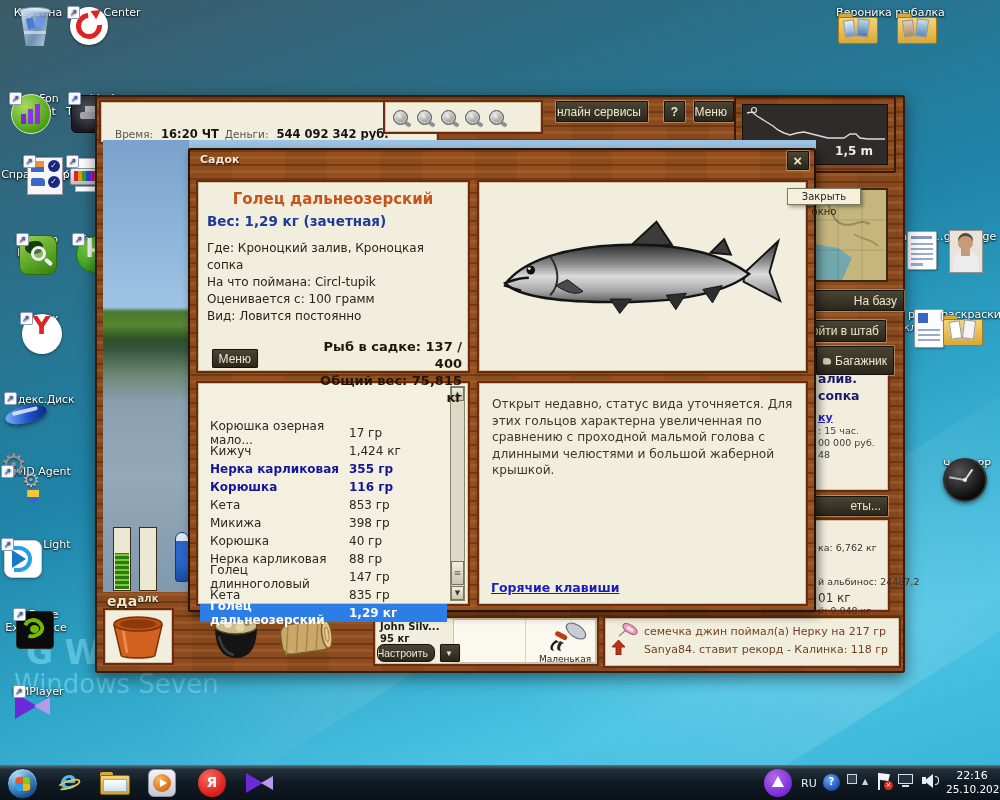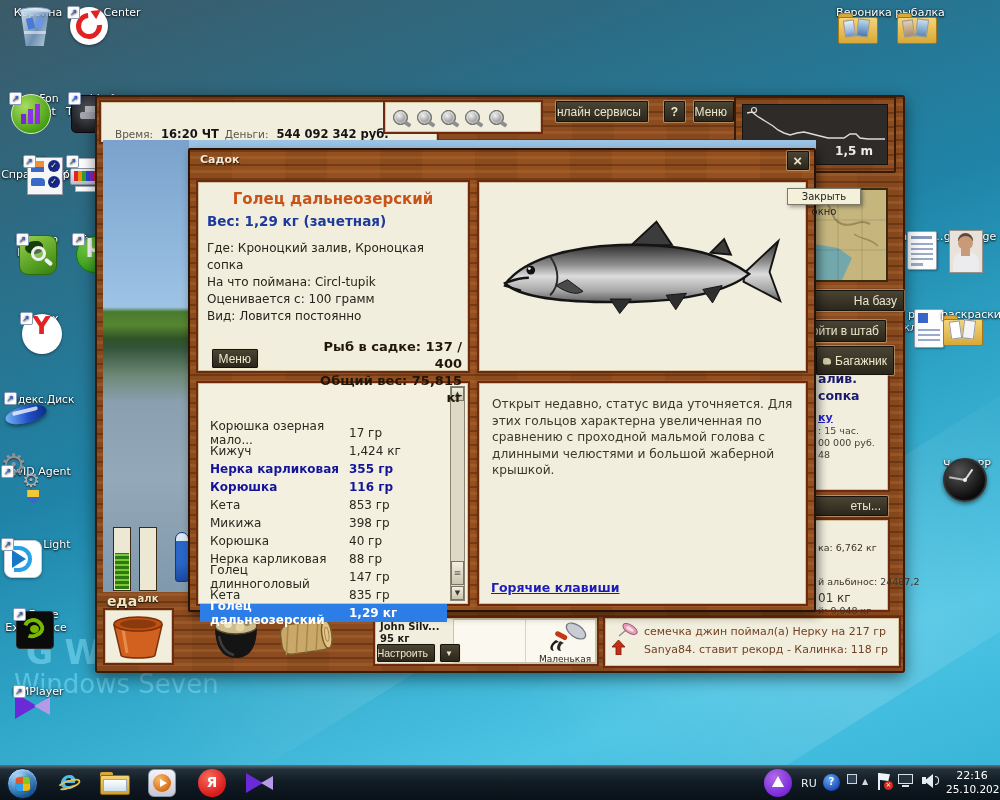--- a/index.html
+++ b/index.html
@@ -358,21 +358,21 @@
     <ellipse cx="49" cy="24" rx="2" ry="7" fill="none" stroke="#a8874a"></ellipse>
   </g>
 </svg>
 
 <div class="gp" style="left:373px;top:616px;width:226px;height:50px;z-index:11;"></div>
 <div style="position:absolute;left:453px;top:619px;width:143px;height:44px;z-index:12;background:#fbf9ef;border:1px solid #c8c4b0;">
   <i style="position:absolute;left:50%;top:0;bottom:0;width:1px;background:#d8d4c0;display:block;"></i>
 </div>
 <span style="position:absolute;left:380px;top:621px;z-index:12;font-size:10px;font-weight:bold;color:#1c1c14;">John Silv...</span>
 <span style="position:absolute;left:380px;top:633px;z-index:12;font-size:10px;font-weight:bold;color:#1c1c14;">95 кг</span>
-<button class="db" style="left:377px;top:644px;width:58px;height:18px;z-index:12;font-size:10.5px;">
+<button class="db" style="left:377px;top:644px;width:58px;height:18px;z-index:12;font-size:10.5px;border-radius:7px;">
     <span>Настроить</span>
   </button>
 <button class="db" style="left:440px;top:644px;width:20px;height:18px;z-index:13;font-size:8px;">
     <span>▼</span>
   </button>
 <svg style="position:absolute;left:548px;top:620px;z-index:13;" width="40" height="32" viewBox="0 0 40 32">
   <ellipse cx="28" cy="11" rx="11" ry="6" transform="rotate(35 28 11)" fill="#c9ccd4" stroke="#70747e" stroke-width="1.2"></ellipse>
   <rect x="7" y="13" width="13" height="5" rx="2.5" transform="rotate(28 13 15)" fill="#c23a14"></rect>
   <path d="M8,20 C2,24 0,30 6,31 C3,27 6,23 11,22 Z" fill="#1a1a1a"></path>
   <path d="M12,21 C8,26 8,31 13,31 C11,27 13,24 16,23 Z" fill="#2a2a2a"></path>

